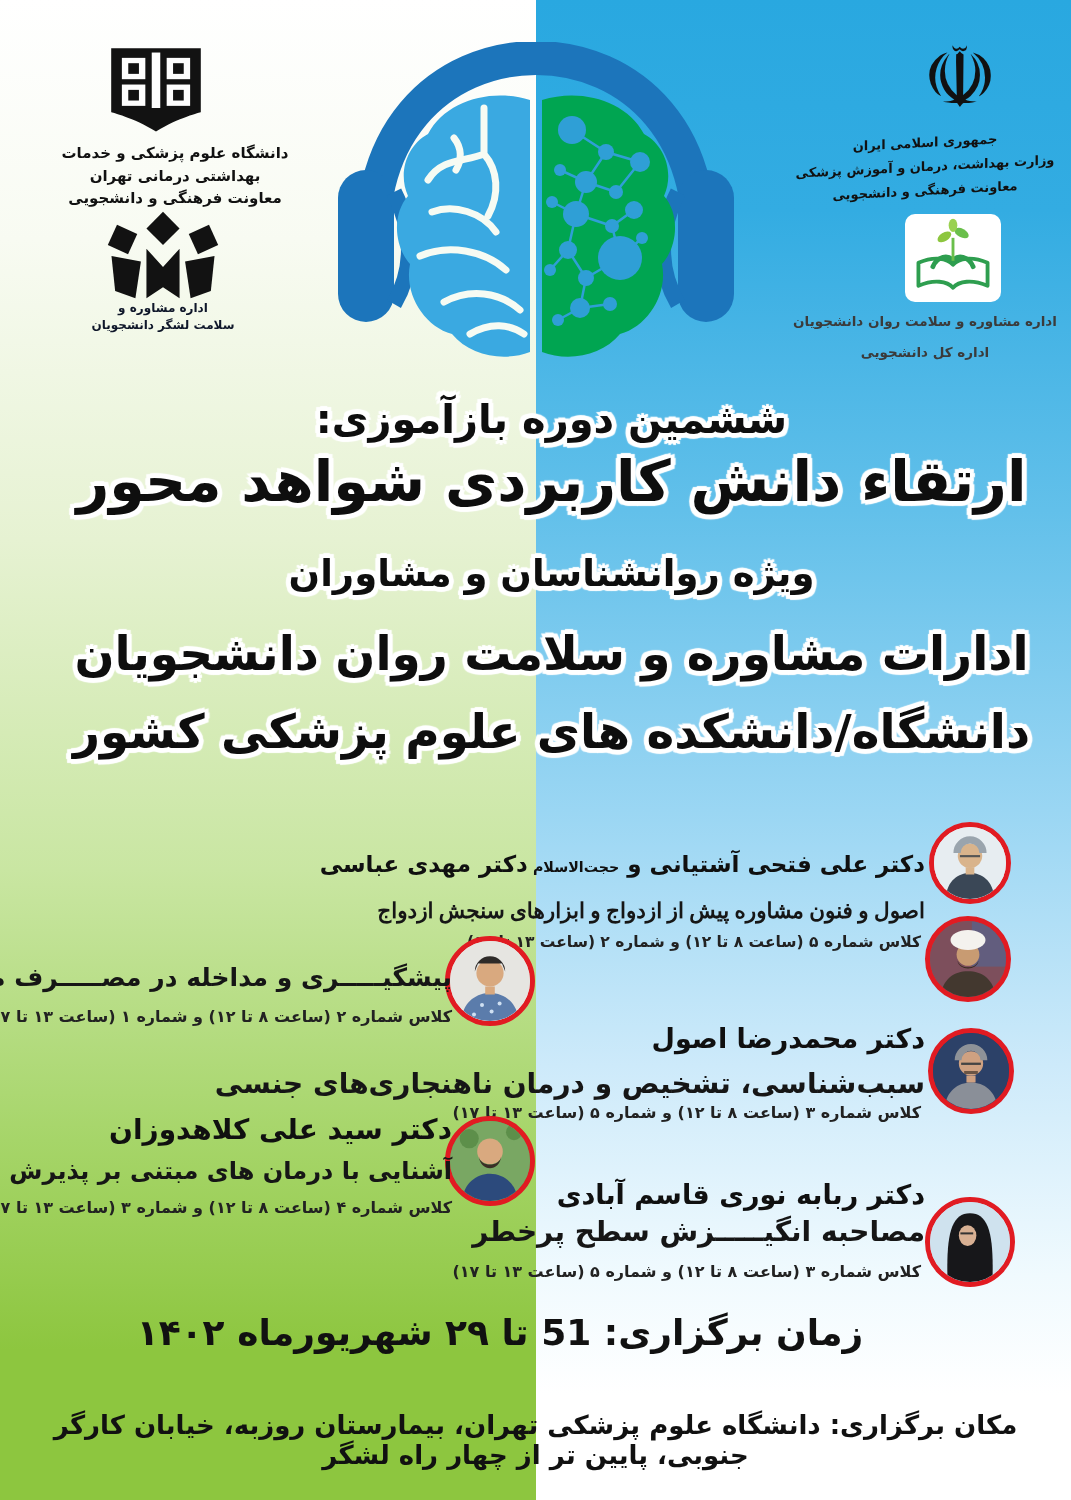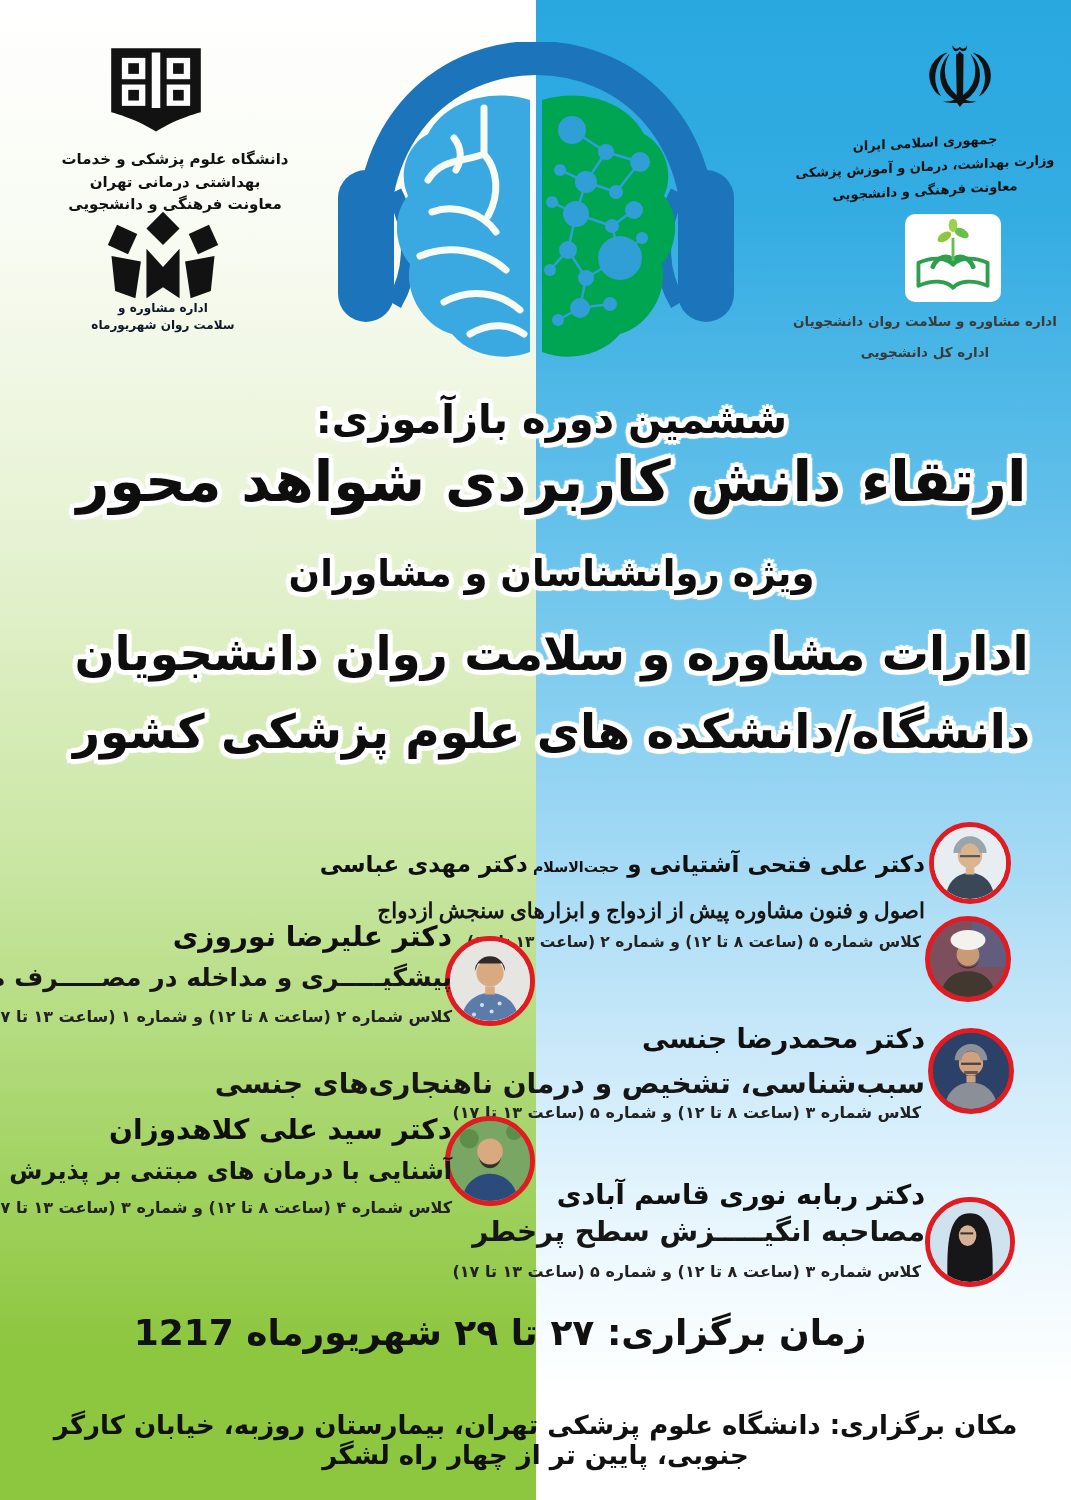--- a/index.html
+++ b/index.html
@@ -58,39 +58,39 @@
       <rect x="18" y="13" width="22" height="20" fill="#fdfdfd"></rect>
       <rect x="24" y="18" width="10" height="10" fill="#121212"></rect>
       <rect x="18" y="38" width="22" height="20" fill="#fdfdfd"></rect>
       <rect x="24" y="43" width="10" height="10" fill="#121212"></rect>
       <rect x="60" y="13" width="22" height="20" fill="#fdfdfd"></rect>
       <rect x="66" y="18" width="10" height="10" fill="#121212"></rect>
       <rect x="60" y="38" width="22" height="20" fill="#fdfdfd"></rect>
       <rect x="66" y="43" width="10" height="10" fill="#121212"></rect>
     </svg>
   </div>
-  <div class="abs uni-text" style="top:148px;">
+  <div class="abs uni-text" style="top:142px;">
     <div>دانشگاه علوم پزشکی و خدمات</div>
     <div>بهداشتی درمانی تهران</div>
     <div>معاونت فرهنگی و دانشجویی</div>
   </div>
 
   <div class="abs" style="left:85px; top:210px; width:156px; height:92px;">
     <svg viewBox="0 0 160 100" width="156" height="92">
       <polygon points="80,2 98,20 80,38 62,20" fill="#121212"></polygon>
       <polygon points="62,42 80,62 98,42 98,96 80,84 62,96" fill="#121212"></polygon>
       <polygon points="30,16 52,26 42,48 20,38" fill="#121212"></polygon>
       <polygon points="24,50 56,56 50,96 28,88" fill="#121212"></polygon>
       <polygon points="130,16 108,26 118,48 140,38" fill="#121212"></polygon>
       <polygon points="136,50 104,56 110,96 132,88" fill="#121212"></polygon>
     </svg>
   </div>
   <div class="abs office-text" style="top:300px;">
     <div>اداره مشاوره و</div>
-    <div>سلامت روان شهریورماه</div>
+    <div>سلامت لشگر دانشجویان</div>
   </div>
 
   <div class="abs center-text iran-emblem" style="left:820px; width:280px; top:36px;">☫</div>
   <div class="abs ministry-text" style="top:131px;">
     <div>جمهوری اسلامی ایران</div>
     <div>وزارت بهداشت، درمان و آموزش پزشکی</div>
     <div>معاونت فرهنگی و دانشجویی</div>
   </div>
 
   <div class="abs" style="left:905px; top:214px; width:96px; height:88px; background:#fff; border-radius:10px;">
@@ -198,36 +198,35 @@
       <circle cx="50" cy="40" r="17" fill="#d9a97f"></circle>
       <path d="M31,38 a19,19 0 0 1 38,0 l-4,-10 h-30 Z" fill="#2e2a28"></path>
       <path d="M14,100 C16,76 33,65 50,65 C67,65 84,76 86,100 Z" fill="#5b7cab"></path>
       <circle cx="40" cy="80" r="2.5" fill="#cfe0f2"></circle>
         <circle cx="52" cy="88" r="2.5" fill="#cfe0f2"></circle>
       <circle cx="62" cy="78" r="2.5" fill="#cfe0f2"></circle>
         <circle cx="30" cy="92" r="2.5" fill="#cfe0f2"></circle>
       <path d="M44,57 h12 v10 h-12 Z" fill="#d9a97f"></path>
     </svg>
   </div>
-  <div class="abs sp-name" style="right:619px; top:920px; font-size:28px;">دکتر علیرضا نوروزی</div>
   <div class="abs sp-topic" style="right:619px; top:963px; font-size:25px;">پیشگیـــــری و مداخله در مصـــــرف مواد</div>
   <div class="abs sp-class" style="right:619px; top:1007px; font-size:16px;">کلاس شماره ۲ (ساعت ۸ تا ۱۲) و شماره ۱ (ساعت ۱۳ تا ۱۷)</div>
 
   <div class="abs photo" style="left:928px; top:1028px; width:86px; height:86px; background:#2c4168;">
     <svg viewBox="0 0 100 100">
       <rect width="100" height="100" fill="#2c4168"></rect>
       <circle cx="50" cy="40" r="16" fill="#cfa181"></circle>
       <path d="M33,36 a17,17 0 0 1 34,0" fill="none" stroke="#8e9298" stroke-width="9"></path>
       <rect x="37" y="39" width="26" height="3" fill="#444"></rect>
       <path d="M41,50 h18 v4 h-18 Z" fill="#6b5545"></path>
       <path d="M15,100 C17,76 33,65 50,65 C67,65 83,76 85,100 Z" fill="#8a8f98"></path>
       <path d="M44,56 h12 v9 h-12 Z" fill="#cfa181"></path>
     </svg>
   </div>
-  <div class="abs sp-name" style="right:146px; top:1023px; font-size:27px;">دکتر محمدرضا جنسی</div>
+  <div class="abs sp-name" style="right:146px; top:1023px; font-size:27px;">دکتر محمدرضا اصول</div>
   <div class="abs sp-topic" style="right:146px; top:1067px; font-size:28px;">سبب‌شناسی، تشخیص و درمان ناهنجاری‌های جنسی</div>
   <div class="abs sp-class" style="right:150px; top:1103px; font-size:16px;">کلاس شماره ۳ (ساعت ۸ تا ۱۲) و شماره ۵ (ساعت ۱۳ تا ۱۷)</div>
 
   <div class="abs photo" style="left:445px; top:1116px; width:90px; height:90px; background:#6f9e5a;">
     <svg viewBox="0 0 100 100">
       <rect width="100" height="100" fill="#79a763"></rect>
       <circle cx="24" cy="22" r="12" fill="#5d8f4a"></circle>
         <circle cx="80" cy="14" r="10" fill="#5d8f4a"></circle>
       <circle cx="50" cy="38" r="16" fill="#d9a97f"></circle>
       <path d="M36,44 C38,58 62,58 64,44 C62,64 38,64 36,44 Z" fill="#3a2f26"></path>
@@ -243,16 +242,16 @@
       <rect width="100" height="100" fill="#cfe2ee"></rect>
       <path d="M50,14 C26,14 20,42 22,100 L78,100 C80,42 74,14 50,14 Z" fill="#17171a"></path>
       <ellipse cx="47" cy="42" rx="11" ry="13" fill="#d8b093"></ellipse>
       <rect x="38" y="38" width="16" height="2.5" fill="#333"></rect>
     </svg>
   </div>
   <div class="abs sp-name" style="right:146px; top:1179px; font-size:27px;">دکتر ربابه نوری قاسم آبادی</div>
   <div class="abs sp-topic" style="right:146px; top:1215px; font-size:28px;">مصاحبه انگیـــــزش سطح پرخطر</div>
   <div class="abs sp-class" style="right:150px; top:1262px; font-size:16px;">کلاس شماره ۳ (ساعت ۸ تا ۱۲) و شماره ۵ (ساعت ۱۳ تا ۱۷)</div>
 
-  <div class="abs center-text footer-time" style="left:90px; width:820px; top:1312px;">زمان برگزاری: ۲۷ تا ۲۹ شهریورماه 1217</div>
+  <div class="abs center-text footer-time" style="left:90px; width:820px; top:1312px;">زمان برگزاری: 51 تا ۲۹ شهریورماه ۱۴۰۲</div>
   <div class="abs center-text footer-loc" style="left:20px; width:1031px; top:1396px;">مکان برگزاری: دانشگاه علوم پزشکی تهران، بیمارستان روزبه، خیابان کارگر جنوبی، پایین تر از چهار راه لشگر</div>
 
 </div>
 
 </body></html>

